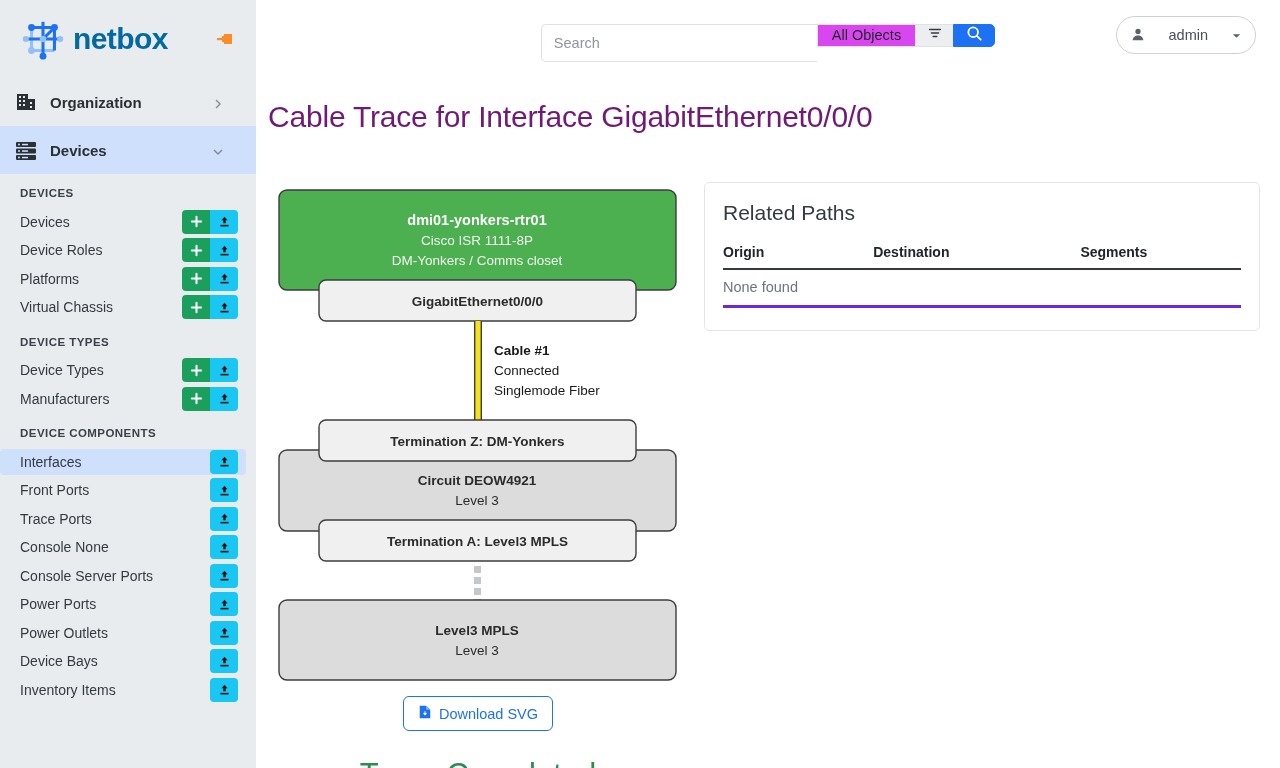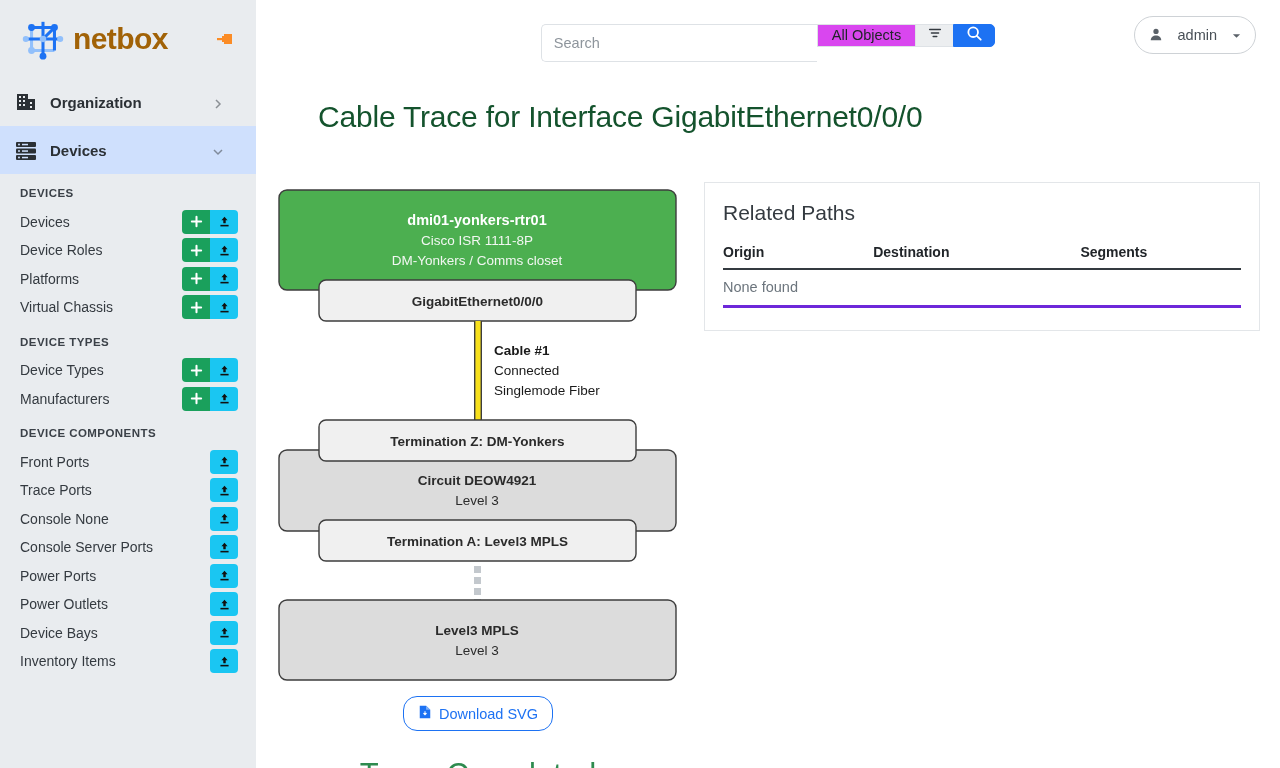--- a/index.html
+++ b/index.html
@@ -20,21 +20,21 @@
     overflow: hidden;
     position: relative;
   }
   .brand {
     height: 78px; display: flex; align-items: center;
     padding: 0 16px 0 22px;
   }
   .brand-logo { display: flex; align-items: center; gap: 9px; flex: 1; }
   .logo-mark { width: 42px; height: 42px; flex: none; }
   .logo-word {
-    font-size: 30px; font-weight: 700; color: #a16207;
+    font-size: 30px; font-weight: 700; color: #0369a1;
     letter-spacing: -0.6px; line-height: 1;
   }
   .pin-icon { width: 20px; height: 20px; flex: none; margin-right: 4px; }
 
   .nav-group {
     display: flex; align-items: center;
     padding: 12px 32px 12px 14px;
     cursor: pointer;
     font-size: 15px; font-weight: 700; color: #2b3035;
   }
@@ -93,51 +93,51 @@
   }
   .search-btn {
     width: 42px; background: #1d72f3; border: 1px solid #1d72f3;
     border-radius: 0 5px 5px 0;
     display: flex; align-items: center; justify-content: center; cursor: pointer;
   }
   .userbtn {
     position: absolute; right: 24px; top: 16px;
     height: 38px; min-width: 100px; padding: 0 14px;
     border: 1px solid #ced2d6; border-radius: 19px; background: #fff;
-    display: flex; align-items: center; gap: 15px; cursor: pointer;
+    display: flex; align-items: center; gap: 24px; cursor: pointer;
     font-size: 14.5px; color: #495057;
   }
 
   .page-title {
-    font-size: 30px; font-weight: 400; color: #14532d;
-    padding: 10px 0 0 22px; letter-spacing: -0.2px; margin-left: 40px;
+    font-size: 30px; font-weight: 400; color: #701a75;
+    padding: 10px 0 0 12px; letter-spacing: -0.2px;
   }
 
   .content { display: flex; padding: 28px 20px 0 22px; gap: 26px; }
   .trace-col { width: 400px; flex: none; position: relative; }
   .paths-col { flex: 1; }
 
   
   .trace-svg { display: block; }
 
   .dl-wrap { display: flex; justify-content: center; margin-top: 14px; }
   .dl-btn {
     display: inline-flex; align-items: center; gap: 7px;
     border: 1px solid #1d72f3; color: #1d72f3; background: #fff;
-    border-radius: 14px; padding: 7px 14px; font-size: 14.5px; cursor: pointer;
+    border-radius: 6px; padding: 7px 14px; font-size: 14.5px; cursor: pointer;
     font-family: "Liberation Sans", sans-serif;
   }
   .trace-status {
     text-align: center; color: #2e8b4f; font-size: 31px;
     font-weight: 400; margin-top: 26px;
   }
 
   
   .card {
-    border: 1px solid #e3e6e9; border-radius: 0; background: #fff;
+    border: 1px solid #e3e6e9; border-radius: 5px; background: #fff;
     padding: 18px 18px 22px 18px;
   }
   .card-title { font-size: 21px; font-weight: 400; color: #343a40; margin-bottom: 19px; }
   table.paths { width: 100%; border-collapse: collapse; }
   table.paths th {
     text-align: left; font-size: 14px; font-weight: 700; color: #212529;
     padding: 0 0 8px 0; border-bottom: 2px solid #343a40; margin-left: 20px;
   }
   table.paths td {
     font-size: 14.5px; color: #6c757d; padding: 9px 0 10px 0;
@@ -322,20 +322,31 @@
             </button>
             <button class="btn-sm btn-imp">
               <svg viewBox="0 0 14 14">
                 <path d="M7 1.8 L10.3 5.6 H8.3 V9 H5.7 V5.6 H3.7 Z" fill="#111"></path>
                 <rect x="2.6" y="10.6" width="8.8" height="1.7" fill="#111"></rect>
               </svg>
             </button>
           </div>
         </div>
         <div class="sec-title">DEVICE COMPONENTS</div>
+        <div class="nav-row sel">
+          <span class="nr-label">Interfaces</span>
+          <div class="nav-btns">
+            <button class="btn-sm btn-imp only">
+              <svg viewBox="0 0 14 14">
+                <path d="M7 1.8 L10.3 5.6 H8.3 V9 H5.7 V5.6 H3.7 Z" fill="#111"></path>
+                <rect x="2.6" y="10.6" width="8.8" height="1.7" fill="#111"></rect>
+              </svg>
+            </button>
+          </div>
+        </div>
         <div class="nav-row">
           <span class="nr-label">Front Ports</span>
           <div class="nav-btns">
             <button class="btn-sm btn-imp only">
               <svg viewBox="0 0 14 14">
                 <path d="M7 1.8 L10.3 5.6 H8.3 V9 H5.7 V5.6 H3.7 Z" fill="#111"></path>
                 <rect x="2.6" y="10.6" width="8.8" height="1.7" fill="#111"></rect>
               </svg>
             </button>
           </div>

